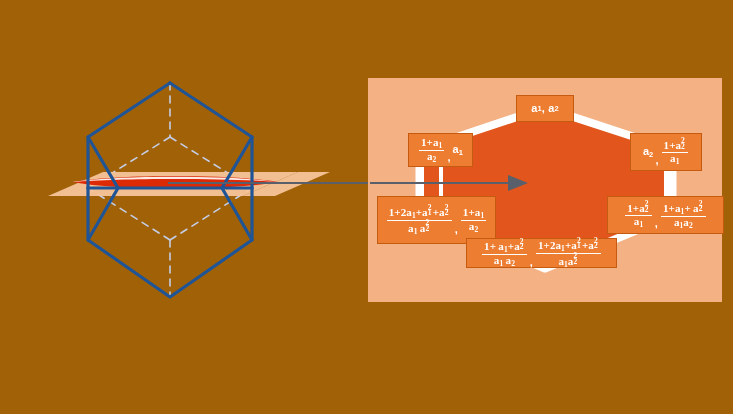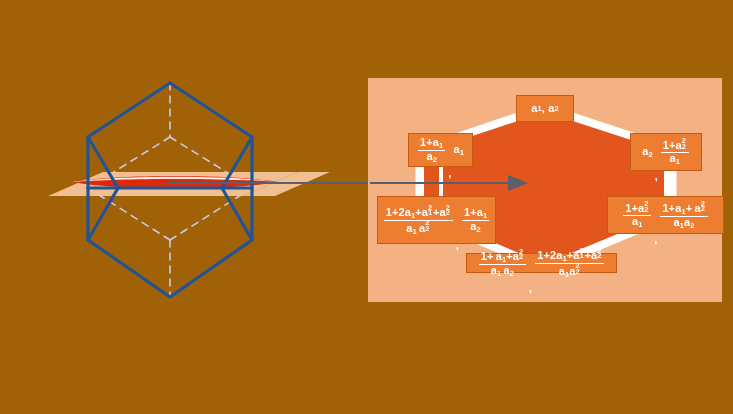--- a/index.html
+++ b/index.html
@@ -55,21 +55,22 @@
     display: inline-flex;
     align-items: center;
     justify-content: center;
   }
   .frac {
     display: inline-flex;
     flex-direction: column;
     align-items: center;
     justify-content: center;
     vertical-align: middle;
-    margin: 16px 1px;
+    margin: 0 1px;
+    font-family: Liberation Serif, serif;
   }
   .frac > .num {
     padding: 0 2px 0px 2px;
     border-bottom: 1.4px solid #ffffff;
   }
   .frac > .den {
     padding: 0px 2px 0 2px;
   }
   .comma {
     padding: 0 2px;
@@ -99,21 +100,21 @@
     position: absolute;
     left: 0;
     top: -0.18em;
   }
   
   #box-top       { left: 516px; top: 95px;  width: 58px;  height: 27px; }
   #box-upper-left{ left: 408px; top: 133px; width: 65px;  height: 34px; }
   #box-upper-right{left: 630px; top: 133px; width: 72px;  height: 38px; }
   #box-lower-left{ left: 377px; top: 196px; width: 119px; height: 48px; }
   #box-lower-right{left: 607px; top: 196px; width: 117px; height: 38px; }
-  #box-bottom    { left: 466px; top: 253px; width: 151px; height: 20px; }
+  #box-bottom    { left: 466px; top: 238px; width: 151px; height: 30px; }
 </style>
 </head>
 <body>
 
 <div id="figure">
 
   <svg class="layer" viewBox="0 0 733 414" width="733" height="414">
 
     <g stroke="#c3cde6" stroke-width="1.6" stroke-dasharray="7 6" fill="none" stroke-linecap="round">
       <path d="M 170 83 L 170 137"></path>

